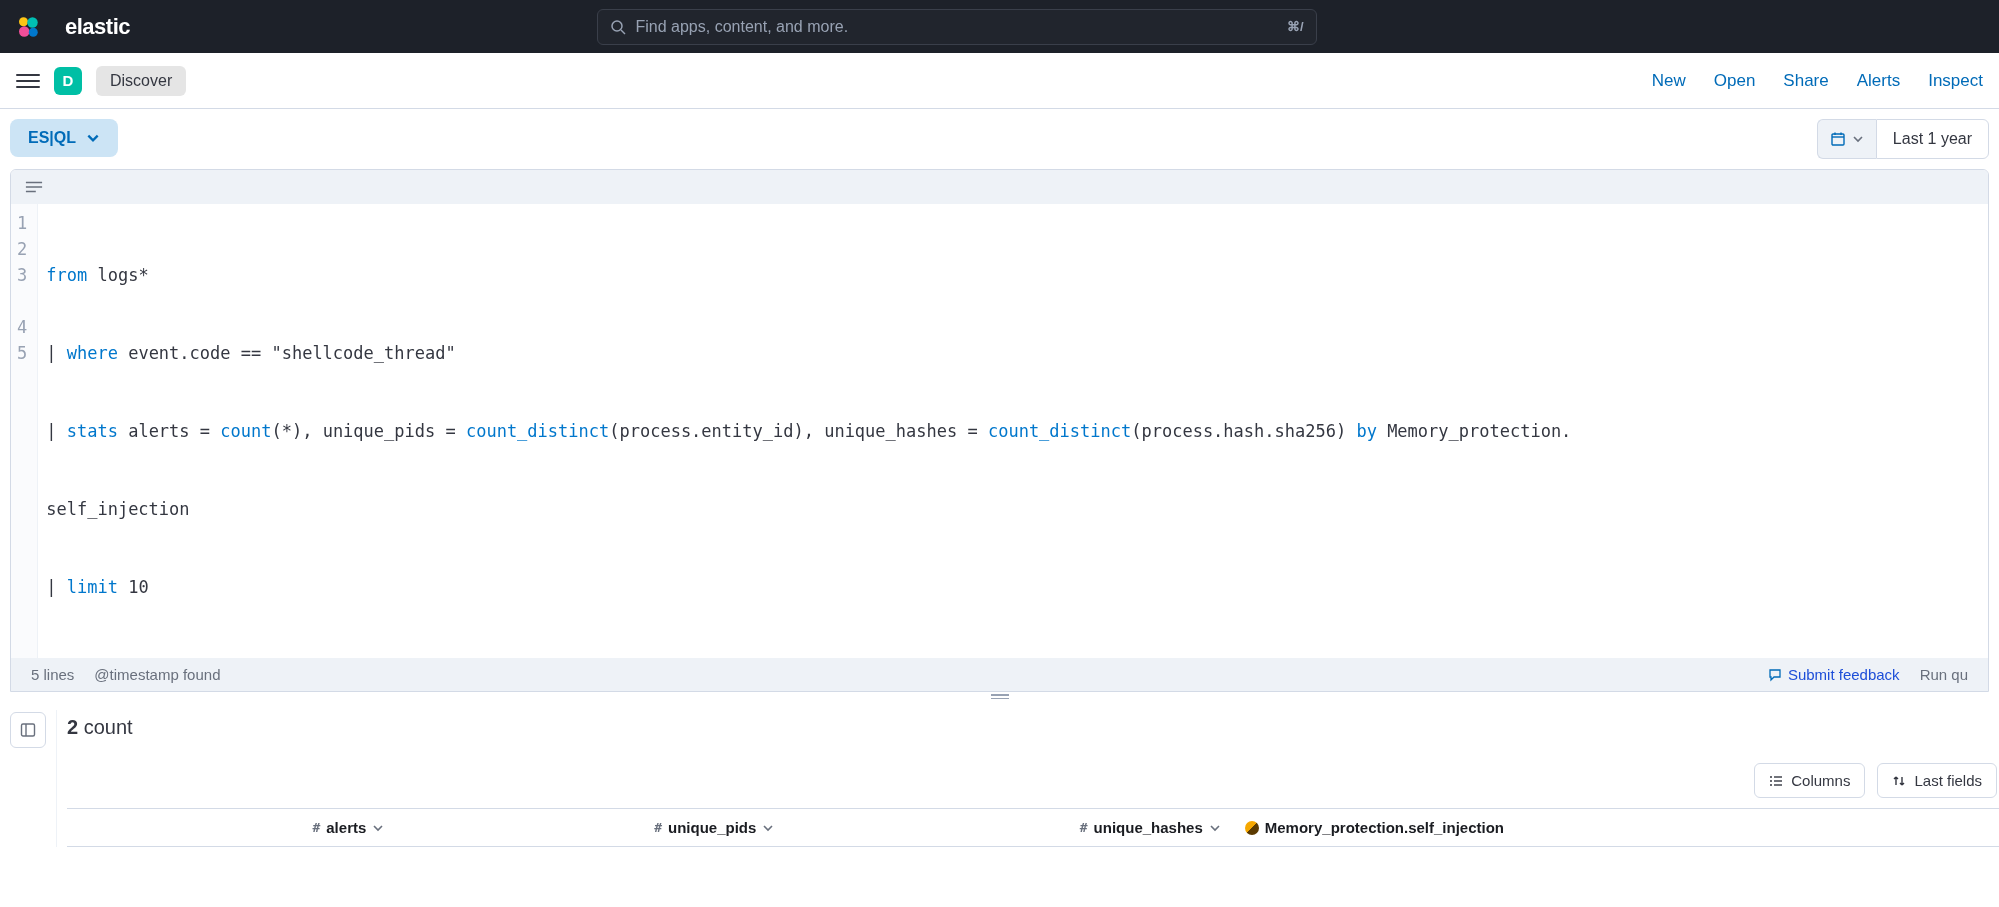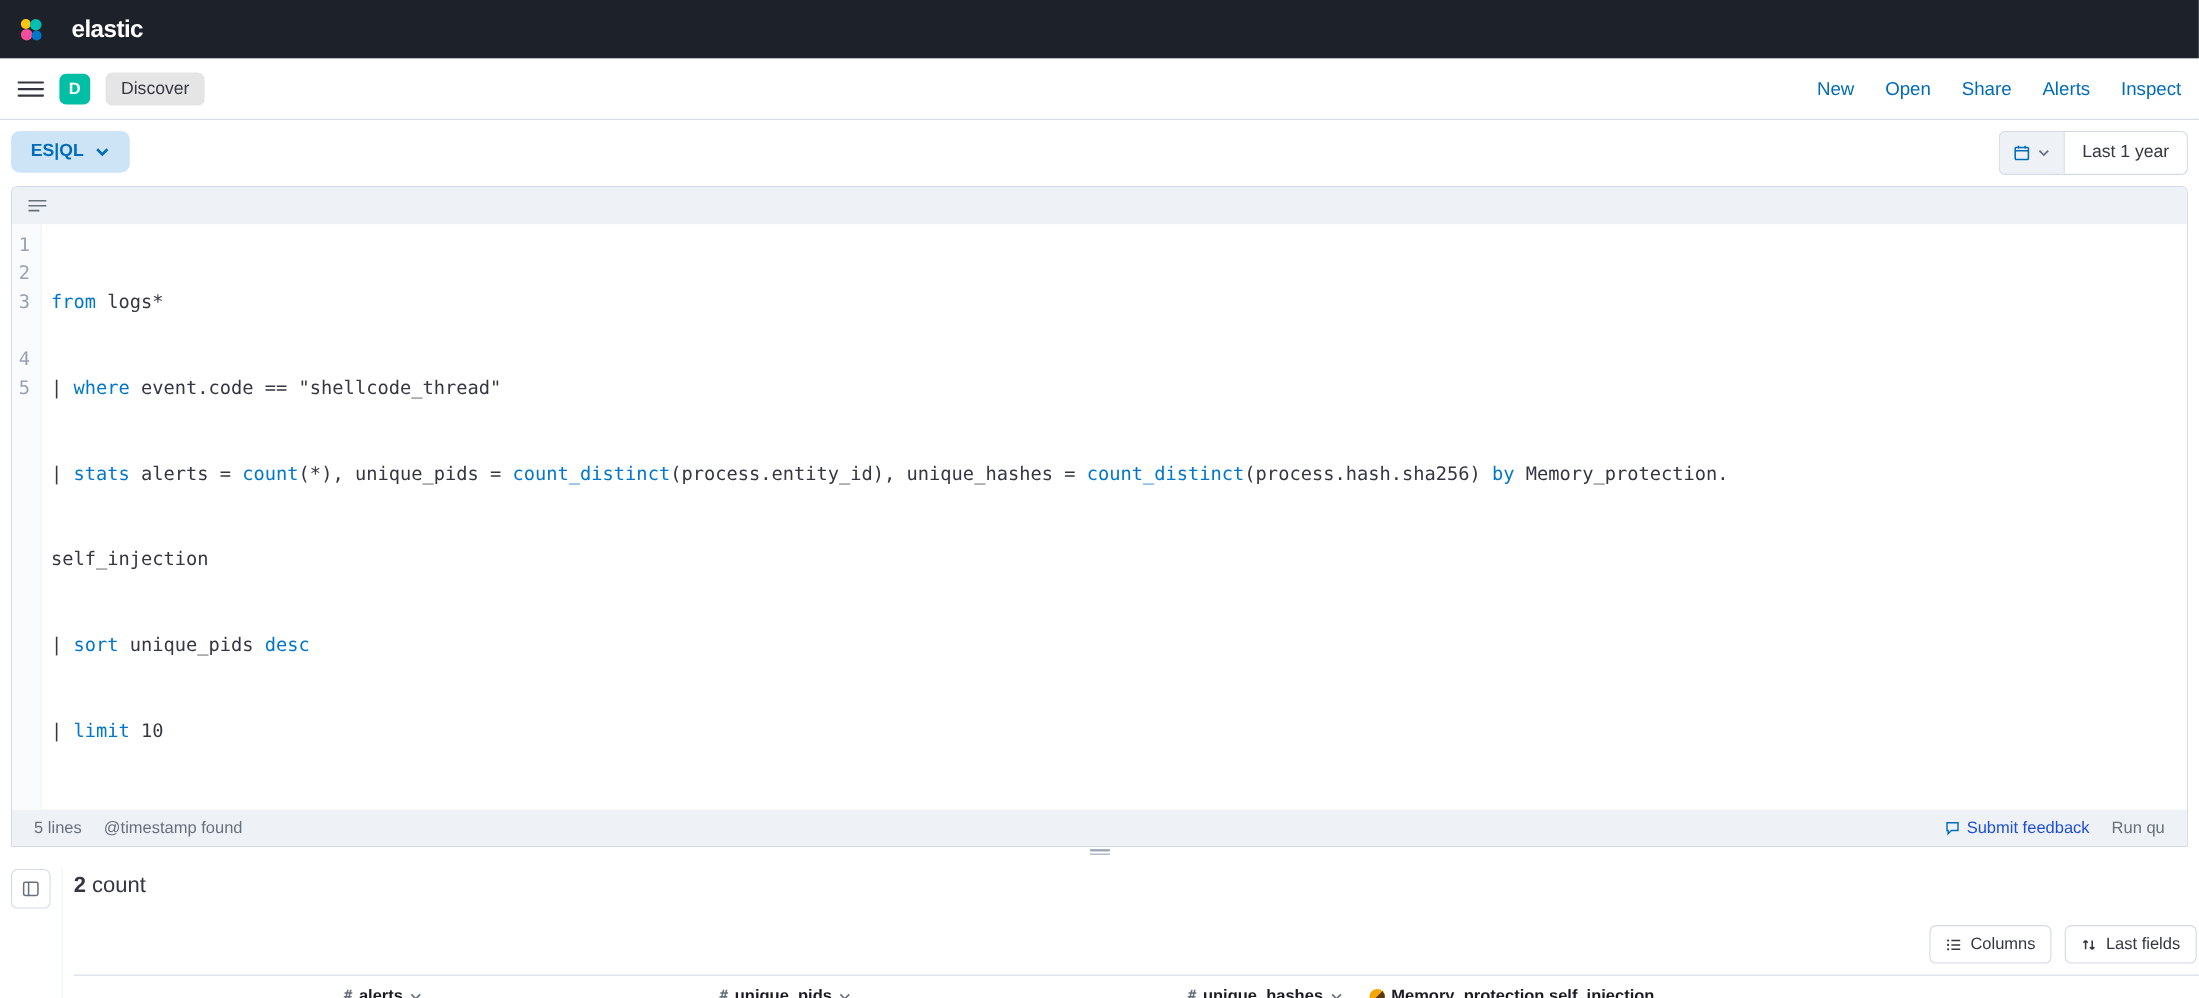--- a/index.html
+++ b/index.html
@@ -83,20 +83,30 @@
 <div class="top-header">
   <div class="logo-wrap">
     <svg class="logo-svg" viewBox="0 0 32 32">
       <circle cx="10" cy="9" r="6" fill="#fec514"></circle>
       <circle cx="22" cy="10" r="7" fill="#00bfb3"></circle>
       <circle cx="11" cy="22" r="7" fill="#f04e98"></circle>
       <circle cx="23" cy="23" r="6" fill="#0077cc"></circle>
     </svg>
     <span class="logo-text">elastic</span>
   </div>
+  <div class="search-wrap">
+    <div class="search-bar">
+      <svg class="search-icon-svg" viewBox="0 0 16 16">
+          <circle cx="7" cy="7" r="5" stroke="#98a2b3" stroke-width="1.5" fill="none"></circle>
+          <line x1="11" y1="11" x2="15" y2="15" stroke="#98a2b3" stroke-width="1.5"></line>
+        </svg>
+      <span class="search-ph">Find apps, content, and more.</span>
+      <span class="search-kbd">⌘/</span>
+    </div>
+  </div>
   <div class="header-spacer"></div>
 </div>
 
 <div class="sub-header">
   <div class="hamburger">
       <span></span>
       <span></span>
       <span></span>
     </div>
   <div class="space-badge">D</div>
@@ -149,21 +159,20 @@
       <div>3</div>
       <div> </div>
       <div>4</div>
       <div>5</div>
     </div>
     <div class="code-lines">
       <div class="line"><span class="kw">from</span><span class="plain"> logs*</span></div>
       <div class="line"><span class="plain">| </span><span class="kw">where</span><span class="plain"> event.code == "shellcode_thread"</span></div>
       <div class="line"><span class="plain">| </span><span class="kw">stats</span><span class="plain"> alerts = </span><span class="fn">count</span><span class="plain">(*), unique_pids = </span><span class="fn">count_distinct</span><span class="plain">(process.entity_id), unique_hashes = </span><span class="fn">count_distinct</span><span class="plain">(process.hash.sha256) </span><span class="kw">by</span><span class="plain"> Memory_protection.</span></div>
       <div class="wrapline"><span class="plain">self_injection</span></div>
-      <div class="line"><span class="plain">| </span><span class="kw">sort</span><span class="plain"> unique_pids </span><span class="kw">desc</span></div>
       <div class="line"><span class="plain">| </span><span class="kw">limit</span><span class="plain"> 10</span></div>
     </div>
   </div>
   <div class="editor-footer">
     <span>5 lines</span>
     <span>@timestamp found</span>
     <div class="footer-spacer"></div>
     <span class="feedback-link">
       <svg width="14" height="14" viewBox="0 0 14 14">
           <path d="M2 2h10v7H6l-3 3V9H2z" stroke="#006bb8" stroke-width="1.3" fill="none"></path>

